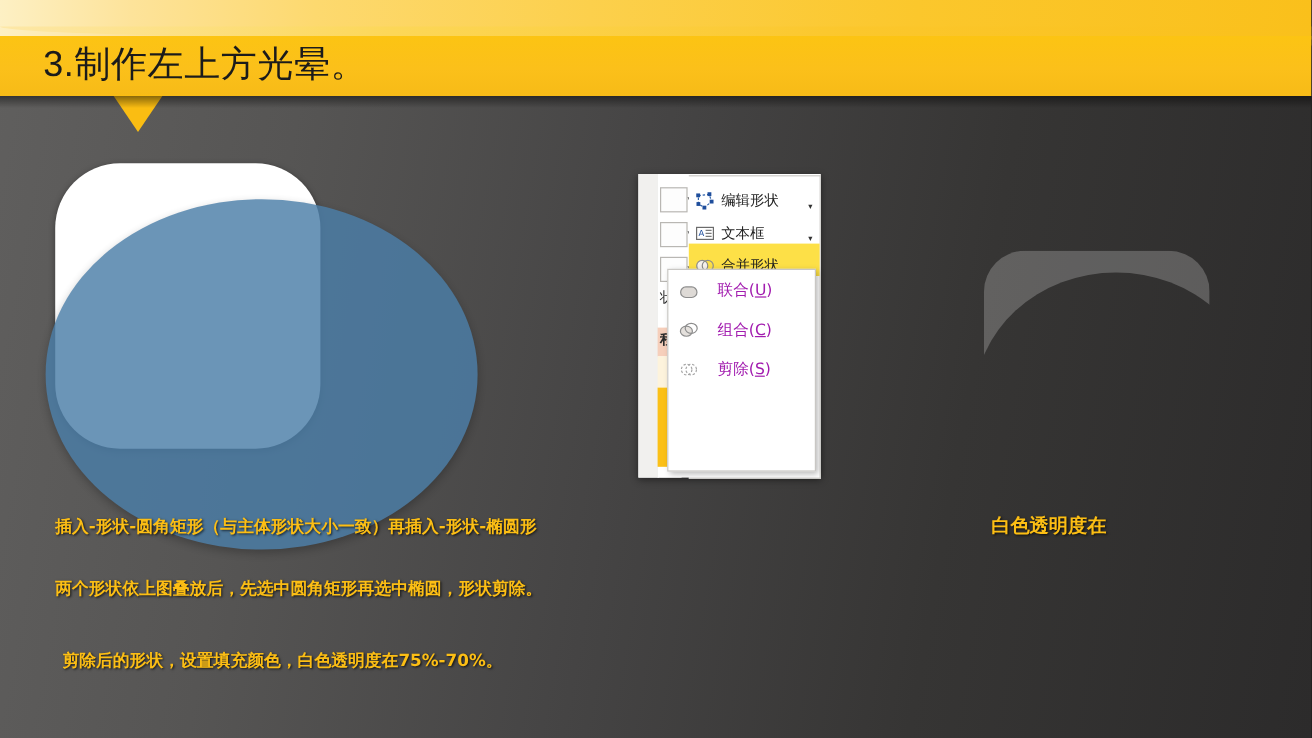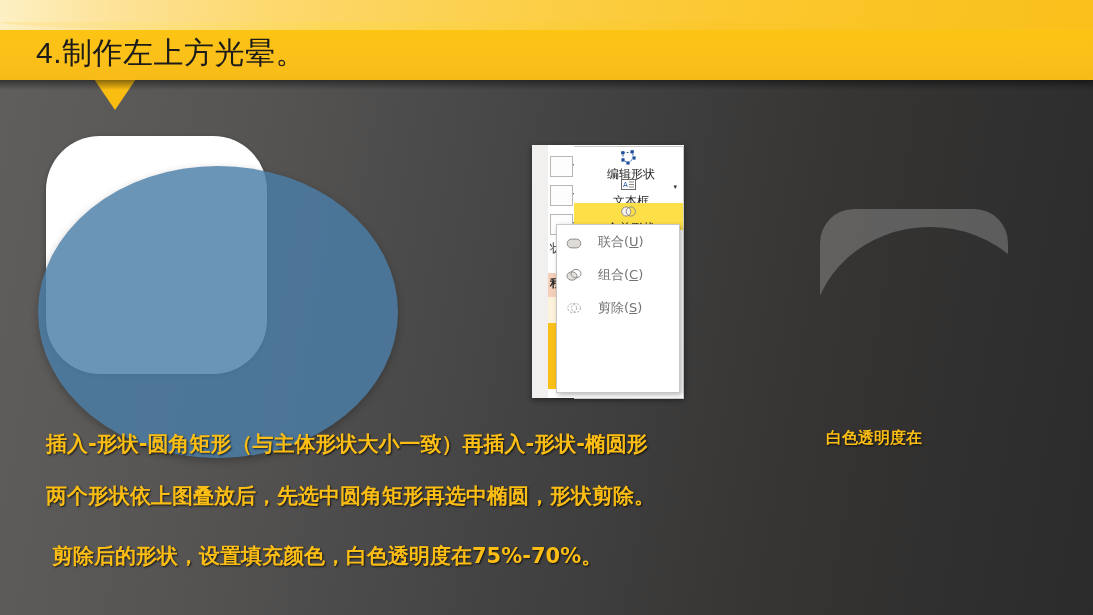--- a/index.html
+++ b/index.html
@@ -158,24 +158,23 @@
     width: 109px; height: 251px;
     background: #ffffff;
     border: 1px solid #cdcbc8;
     border-left: none;
   }
   .ms-row {
     position: absolute;
     left: 0;
     width: 109px; height: 27px;
     display: flex;
-    align-items: center;
+    align-items: flex-end;
     padding-left: 5px;
     box-sizing: border-box;
-    flex-direction: column;
   }
   .ms-row.highlight {
     background: #fde047;
   }
   .ms-row .ms-ico {
     width: 17px; height: 17px;
     margin-right: 5px;
     flex: 0 0 auto;
     position: relative;
   }
@@ -210,60 +209,60 @@
     box-sizing: border-box;
   }
   .ms-sub-item .ms-ico {
     width: 20px; height: 20px;
     margin-right: 14px;
     flex: 0 0 auto;
     position: relative;
   }
   .ms-sub-item .ms-label {
     font-size: 13px;
-    color: #737373;
+    color: #a21caf;
     white-space: nowrap;
     font-family: "DejaVu Sans", sans-serif;
   }
   .ms-label u { text-decoration: underline; }
 
   
   .result-stage {
     position: absolute;
     left: 800px; top: 185px;
     width: 240px; height: 190px;
   }
 
   
   .cap {
     position: absolute;
     color: #fcbe14;
     font-weight: bold;
-    font-size: 21px;
+    font-size: 14px;
     white-space: nowrap;
     text-shadow: 1px 1px 2px rgba(0,0,0,0.75);
     font-family: "DejaVu Sans", sans-serif;
   }
   .cap-1 { left: 46px; top: 430px; }
   .cap-2 { left: 46px; top: 482px; }
   .cap-3 { left: 52px; top: 542px; }
   .cap-right { left: 826px; top: 428px; font-size: 16px; }
 </style>
 </head>
 <body>
 
 <div class="slide">
 
   <div class="top-wash"></div>
   <div class="top-wash-curve"></div>
 
   <div class="title-banner"></div>
   <div class="title-pointer"></div>
   <div class="title-shadow"></div>
-  <div class="title-text">4.制作左上方光晕。</div>
+  <div class="title-text">3.制作左上方光晕。</div>
 
   <div class="shape-stage">
     <div class="roundrect"></div>
     <div class="ellipse"></div>
   </div>
 
   <div class="menu-shot">
     <div class="ms-bg"></div>
 
     <div class="ms-left-col"></div>

